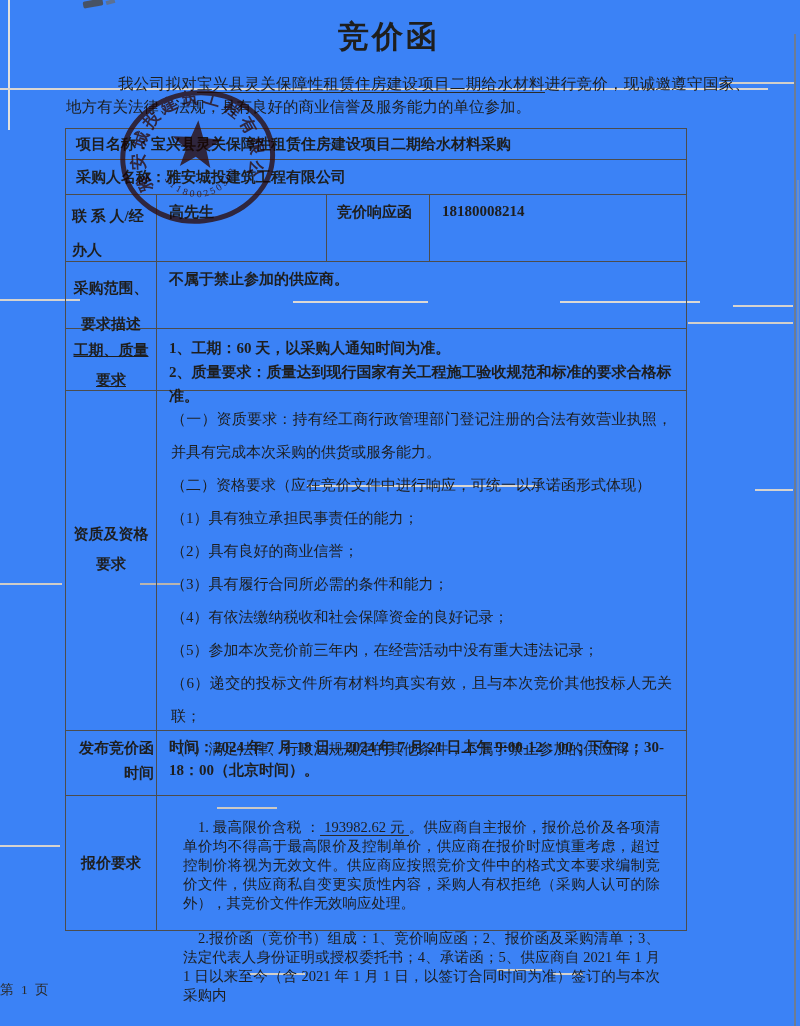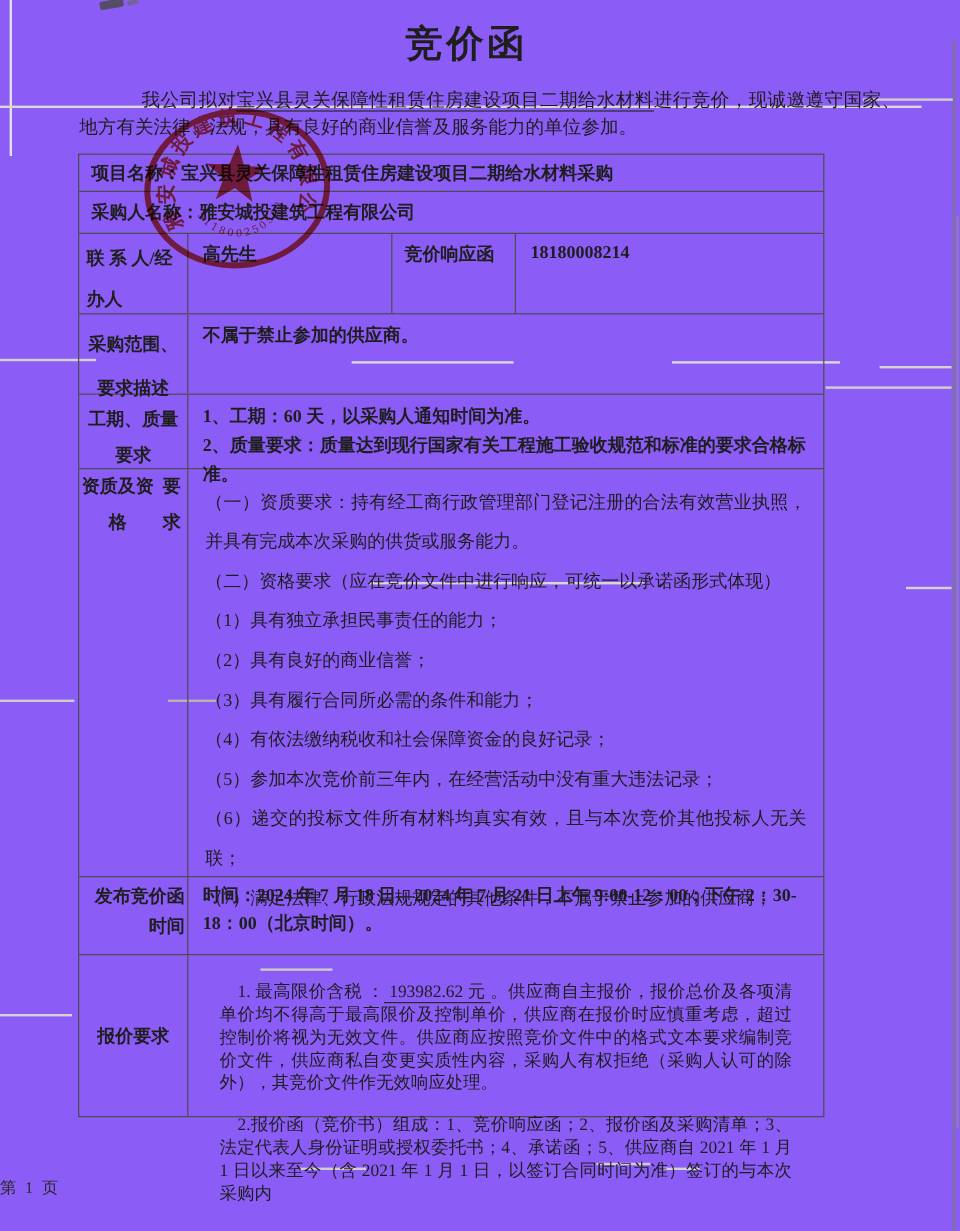--- a/index.html
+++ b/index.html
@@ -1,17 +1,17 @@
 <!DOCTYPE html>
 <html><head>
 <meta charset="utf-8">
 <style>
   html,body{margin:0;padding:0;background:#e9e7e4;}
   .page{
-    position:relative;width:800px;height:1026px;background:#8b5cf6;
+    position:relative;width:800px;height:1026px;background:#3b82f6;
     font-family:"Liberation Serif","DejaVu Serif",serif;color:#1e1e1e;
     overflow:hidden;
   }
   .title{
     position:absolute;top:16px;left:0;width:778px;text-align:center;
     font-size:31px;font-weight:bold;letter-spacing:3px;
   }
   .intro{
     position:absolute;top:56px;left:66px;width:684px;
     font-size:15.5px;line-height:23.5px;text-indent:52px;text-align:justify;
@@ -27,22 +27,22 @@
   .full{flex:1;padding:4px 10px;font-weight:bold;display:flex;align-items:center;box-sizing:border-box;}
   .lbl{
     flex:0 0 91px;width:91px;border-right:1px solid #4c4c4c;font-weight:bold;
     text-align:center;box-sizing:border-box;
   }
   .val{flex:1;box-sizing:border-box;padding:4px 12px;}
   .r1{height:30px;} .r2{height:35px;} .r3{height:67px;} .r4{height:33px;}
   .r5{height:67px;} .r6{height:62px;} .r7{height:340px;} .r8{height:65px;} .r9{height:135px;}
   .lbl-contact{line-height:34px;text-align:left;padding:4px 2px 0 6px;}
   .lbl-scope{padding-top:8px;line-height:36px;}
-  .lbl-period{padding-top:6px;line-height:30px;}
-  .lbl-qual{display:flex;flex-direction:row;justify-content:center;line-height:30px;padding-bottom:24px;}
+  .lbl-period{padding-top:6px;line-height:30px;text-decoration:underline;}
+  .lbl-qual{display:flex;flex-direction:column;justify-content:center;line-height:30px;padding-bottom:24px;}
   .lbl-publish{text-align:right;padding:5px 2px 0 6px;line-height:25px;}
   .lbl-quote{display:flex;align-items:center;justify-content:center;}
   .cell-mini{flex:0 0 103px;width:103px;border-right:1px solid #4c4c4c;box-sizing:border-box;
     font-weight:bold;padding:8px 0 0 10px;}
   .cell-name{flex:0 0 170px;width:170px;border-right:1px solid #4c4c4c;box-sizing:border-box;
     font-weight:bold;padding:8px 0 0 12px;}
   .cell-phone{flex:1;padding:8px 0 0 12px;font-weight:bold;}
   .val-simple{display:flex;align-items:center;font-weight:bold;}
   .val-top{padding-top:8px;font-weight:bold;}
   .val-period{padding-top:7px;line-height:24px;font-weight:bold;}

